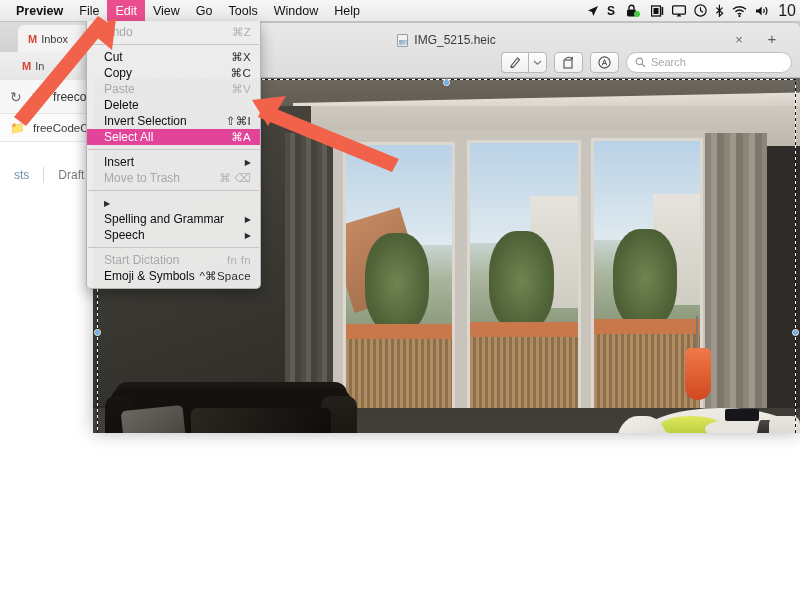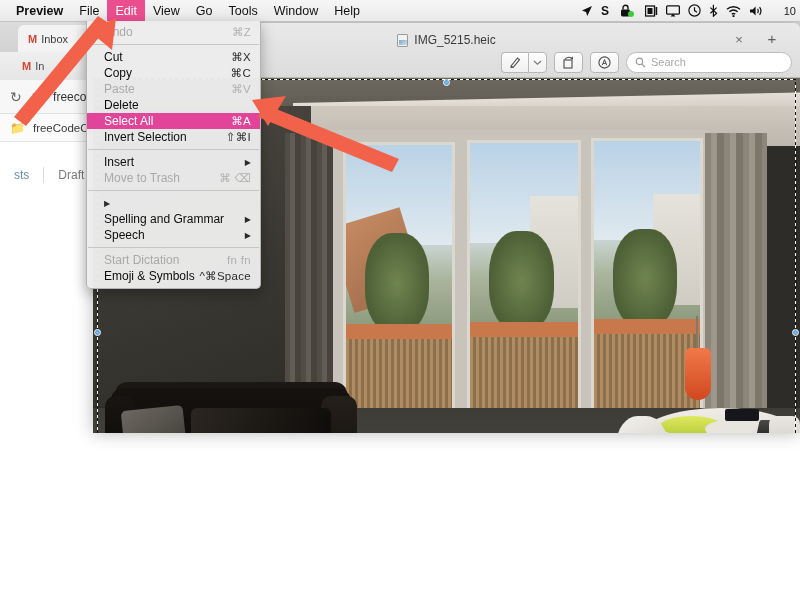--- a/index.html
+++ b/index.html
@@ -706,21 +706,21 @@
         <circle cx="7.5" cy="11" r="1.1" fill="#111"></circle>
       </svg>
     </span>
     <span class="mbicon">
       <svg width="15" height="12" viewBox="0 0 15 12">
         <path d="M1 4.4 H3.6 L6.6 1.6 V10.4 L3.6 7.6 H1 Z" fill="#111"></path>
         <path d="M8.6 3.8 A4 4 0 0 1 8.6 8.2" fill="none" stroke="#111" stroke-width="1.2"></path>
         <path d="M10.6 2.2 A6.6 6.6 0 0 1 10.6 9.8" fill="none" stroke="#111" stroke-width="1.2"></path>
       </svg>
     </span>
-    <span class="mbicon" style="font-size:11px;margin-left:12px;">10</span>
+    <span class="mbicon" style="font-size:16px;">10</span>
   </div>
 </div>
 
 <div id="editmenu">
 
   <div class="mi disabled">
     <span class="lbl">Undo</span>
     <span class="key">⌘Z</span>
   </div>
   <div class="misep"></div>
@@ -734,27 +734,27 @@
     <span class="key">⌘C</span>
   </div>
   <div class="mi disabled">
     <span class="lbl">Paste</span>
     <span class="key">⌘V</span>
   </div>
   <div class="mi">
     <span class="lbl">Delete</span>
     <span class="key"></span>
   </div>
+  <div class="mi">
+    <span class="lbl">Invert Selection</span>
+    <span class="key">⇧⌘I</span>
+  </div>
   <div class="mi selected">
     <span class="lbl">Select All</span>
     <span class="key">⌘A</span>
-  </div>
-  <div class="mi">
-    <span class="lbl">Invert Selection</span>
-    <span class="key">⇧⌘I</span>
   </div>
   <div class="misep"></div>
 
   <div class="mi">
     <span class="lbl">Insert</span>
     <span class="arrow">▶</span>
   </div>
   <div class="mi disabled">
     <span class="lbl">Move to Trash</span>
     <span class="key">⌘ ⌫</span>

